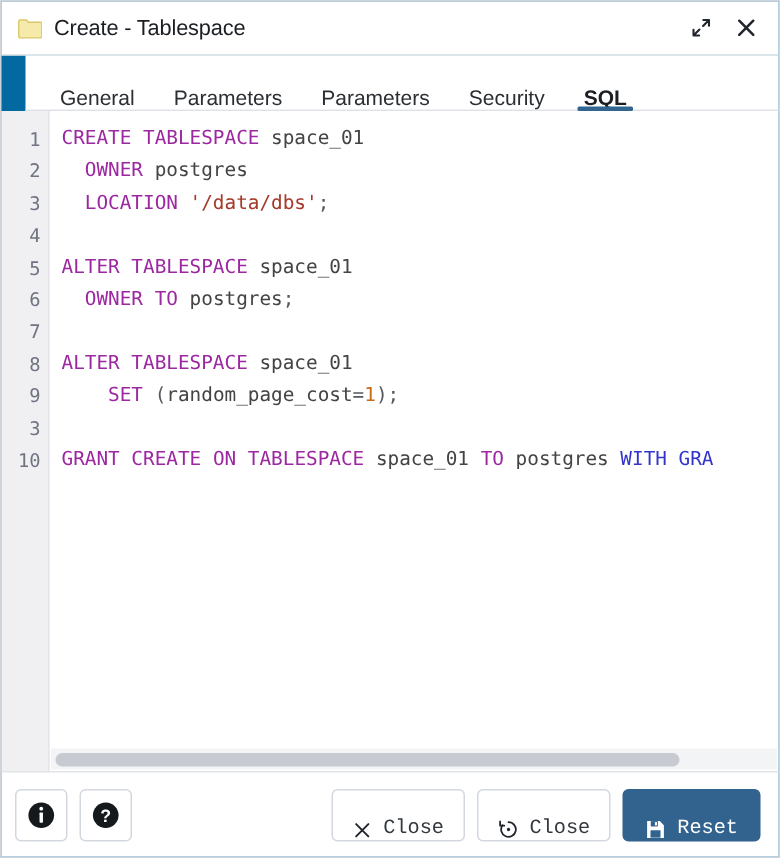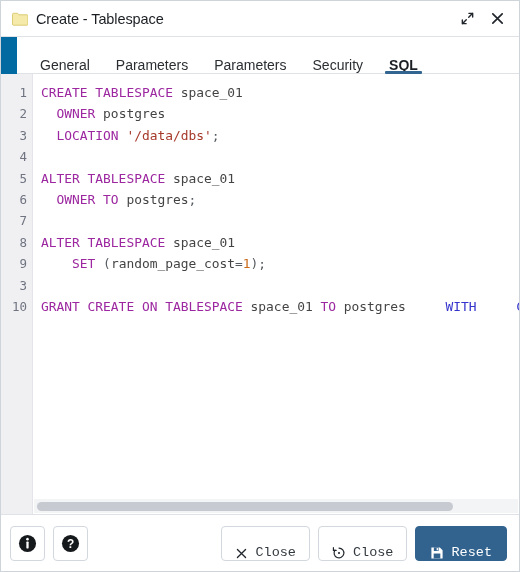--- a/index.html
+++ b/index.html
@@ -128,21 +128,21 @@
     font-family: "DejaVu Sans Mono", monospace;
     font-size: 12.9px;
     line-height: 21.4px;
     white-space: pre;
     overflow: hidden;
     color: #444444;
     cursor: text;
   }
   .code .ln { height: 21.4px; }
   .kw   { color: #9c27a0; text-align: right; }
-  .kw2  { color: #3434cc; margin-left: 32px; }
+  .kw2  { color: #3434cc; }
   .str  { color: #a63a2a; margin-top: 14px; }
   .num  { color: #c96a17; }
   .pl   { color: #555a60; }
 
   
   .hscroll {
     position: absolute;
     left: 33px;
     right: 1px;
     bottom: 1px;

